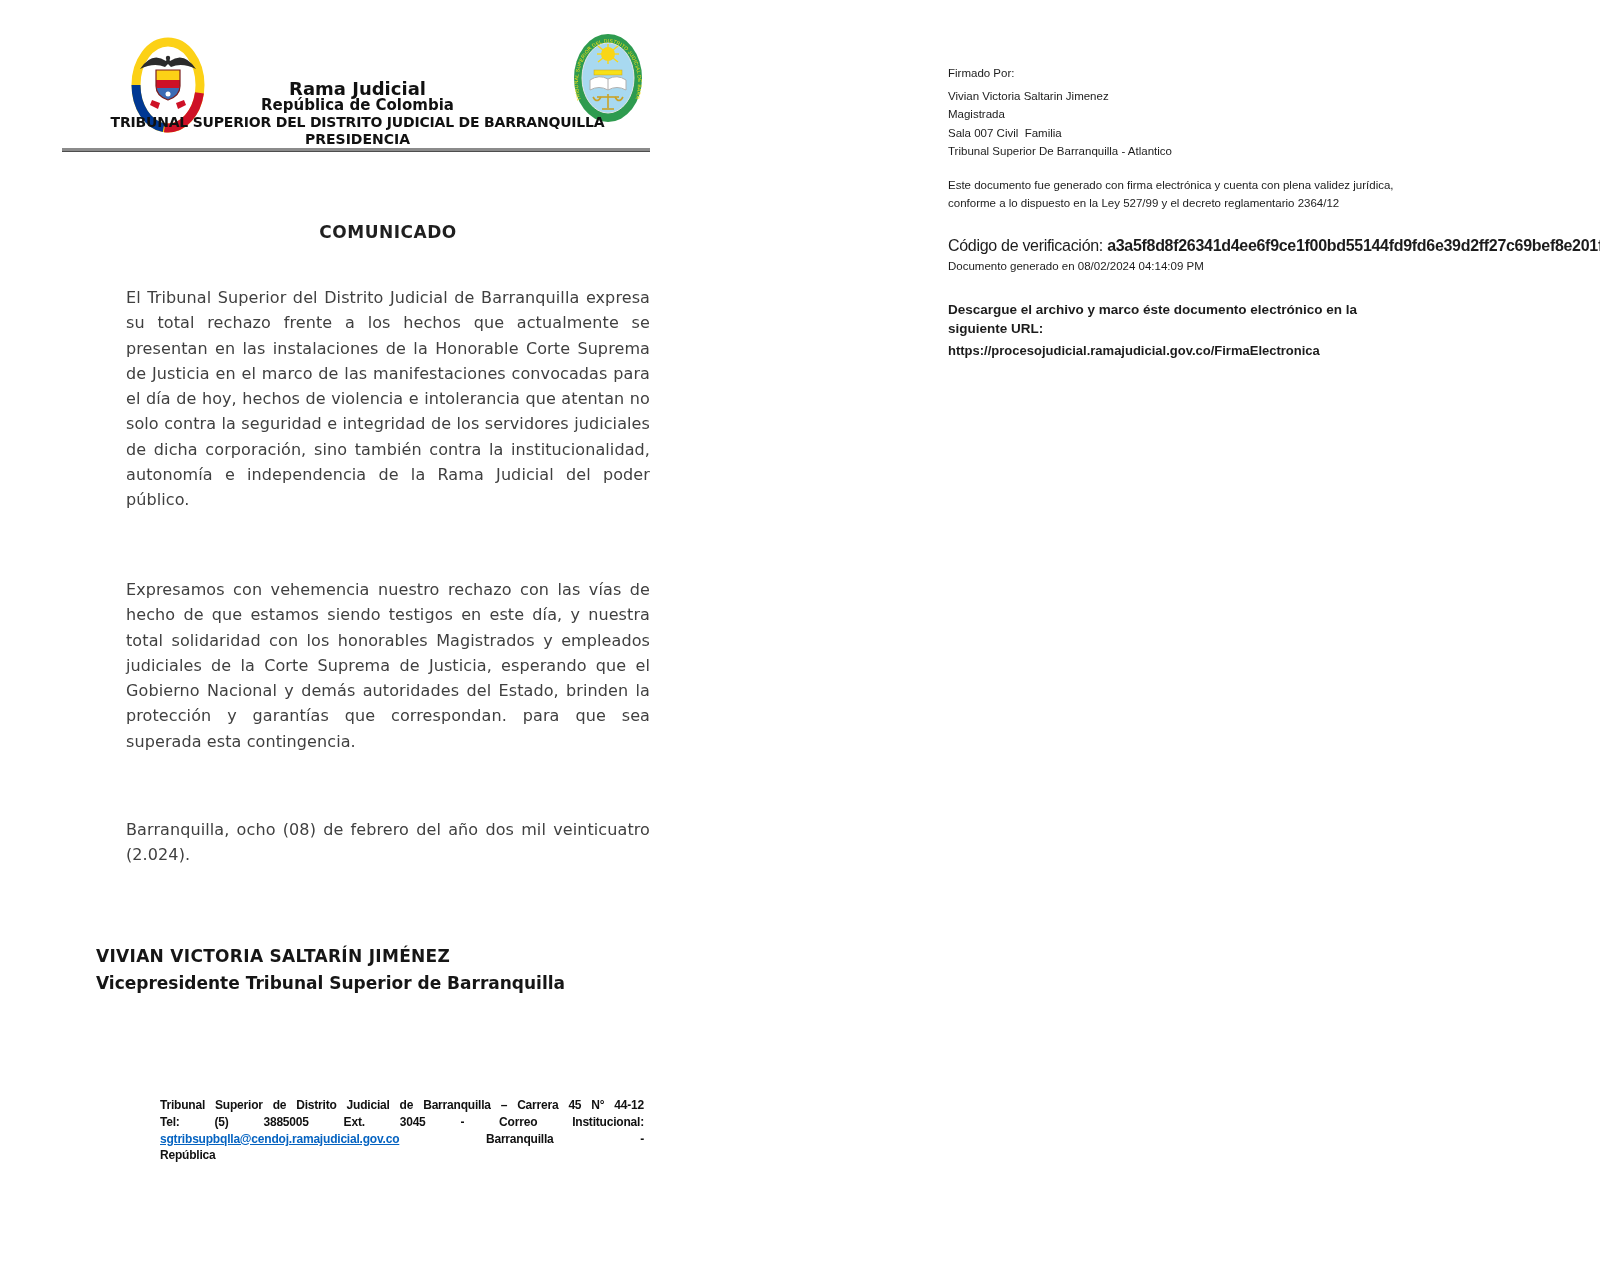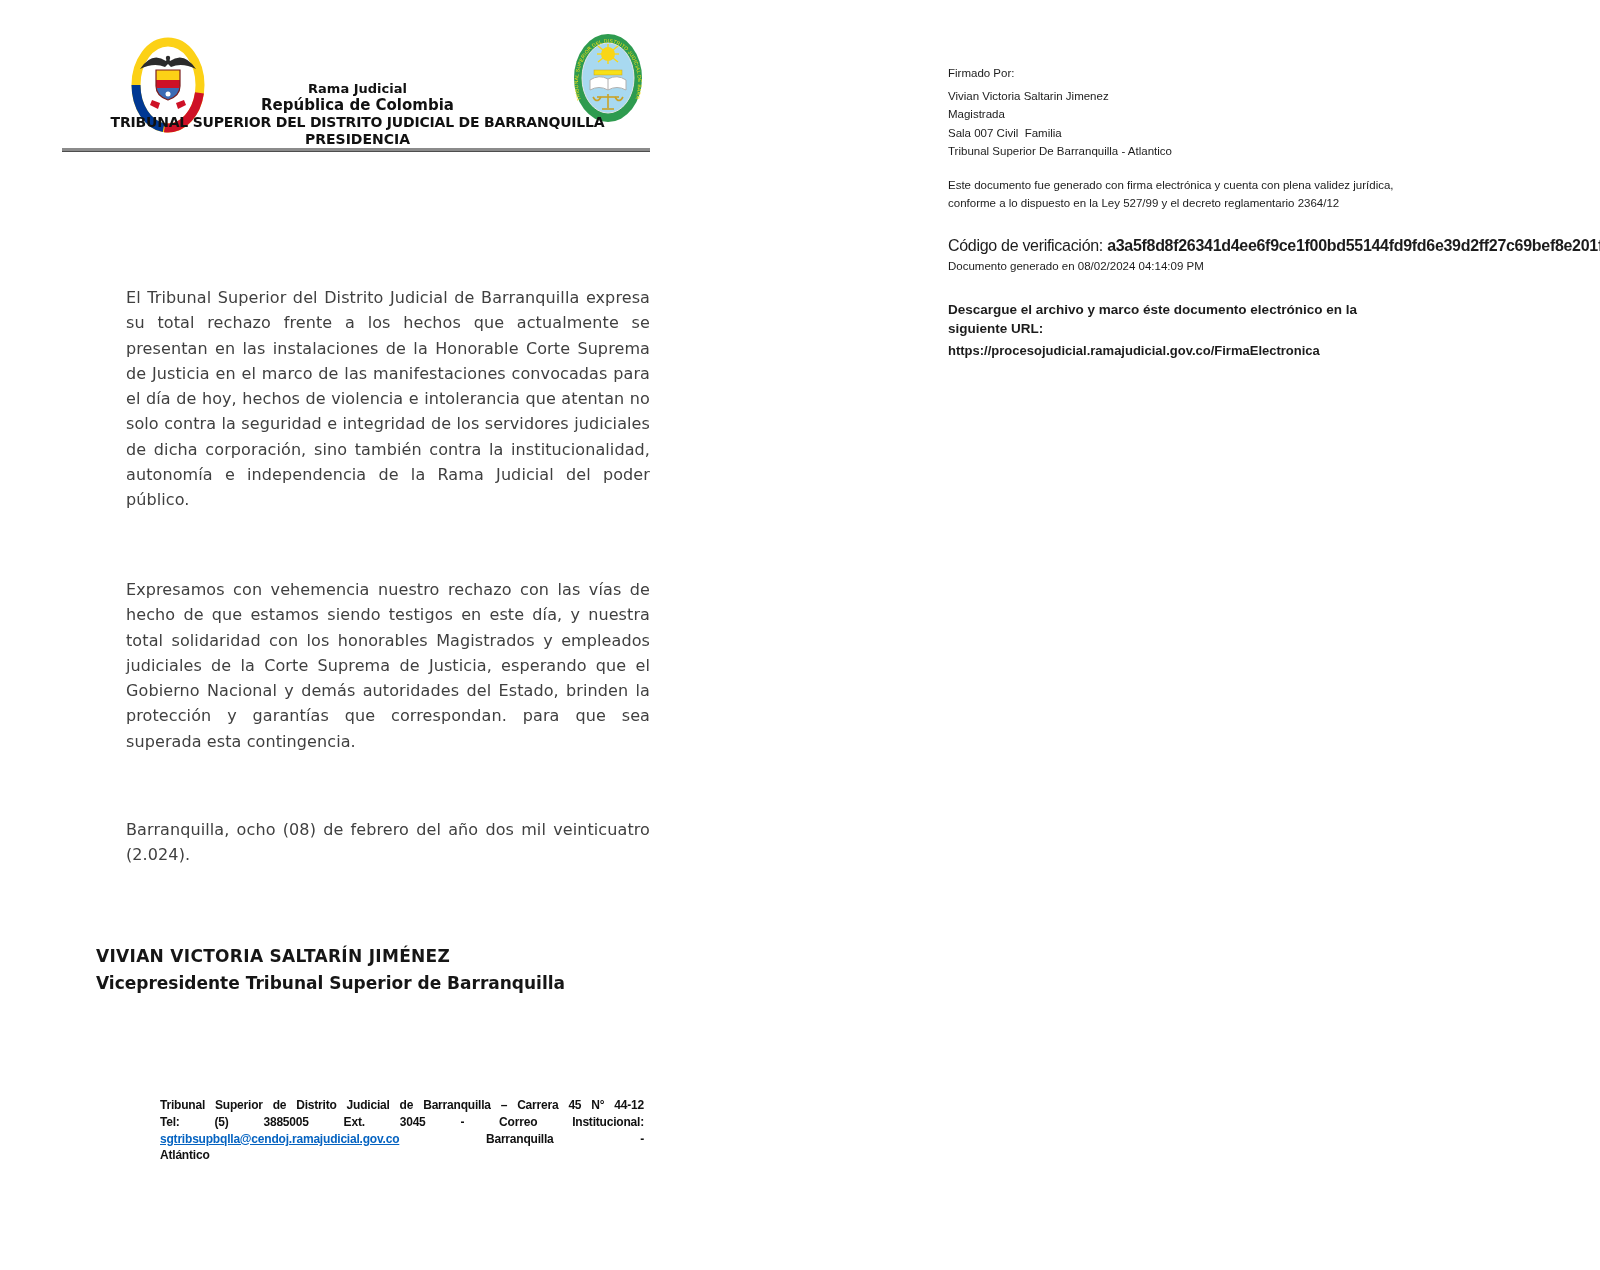--- a/index.html
+++ b/index.html
@@ -9,21 +9,21 @@
     background:#ffffff;
     font-family:"DejaVu Sans", sans-serif;
     color:#1f1f1f;
     overflow:hidden;
   }
   
   .letter-header-text {
     position:absolute; left:70px; top:80px; width:575px;
     text-align:center; font-weight:bold; color:#111;
   }
-  .hdr-l1 { font-size:13px; line-height:17px; }
+  .hdr-l1 { font-size:18px; line-height:17px; }
   .hdr-l2 { font-size:15px; line-height:17px; }
   .hdr-l3 { font-size:14px; line-height:17px; letter-spacing:-0.2px; }
   .hdr-l4 { font-size:14px; line-height:17px; }
   .header-rule {
     position:absolute; left:62px; top:148px; width:588px; height:3px;
     background:#8b8b8b; border-bottom:1px solid #4d4d4d;
   }
   .logo { position:absolute; }
   .coat-logo { left:130px; top:36px; width:76px; height:100px; }
   .seal-logo { left:570px; top:30px; width:76px; height:98px; }
@@ -127,39 +127,40 @@
   </svg>
 
   <div class="letter-header-text">
     <div class="hdr-l1">Rama Judicial</div>
     <div class="hdr-l2">República de Colombia</div>
     <div class="hdr-l3">TRIBUNAL SUPERIOR DEL DISTRITO JUDICIAL DE BARRANQUILLA</div>
     <div class="hdr-l4">PRESIDENCIA</div>
   </div>
   <div class="header-rule"></div>
 
+  <div class="doc-title">COMUNICADO</div>
 
   <div class="para para1">El Tribunal Superior del Distrito Judicial de Barranquilla expresa su total rechazo frente a los hechos que actualmente se presentan en las instalaciones de la Honorable Corte Suprema de Justicia en el marco de las manifestaciones convocadas para el día de hoy, hechos de violencia e intolerancia que atentan no solo contra la seguridad e integridad de los servidores judiciales de dicha corporación, sino también contra la institucionalidad, autonomía e independencia de la Rama Judicial del poder público.</div>
   <div class="para para2">Expresamos con vehemencia nuestro rechazo con las vías de hecho de que estamos siendo testigos en este día, y nuestra total solidaridad con los honorables Magistrados y empleados judiciales de la Corte Suprema de Justicia, esperando que el Gobierno Nacional y demás autoridades del Estado, brinden la protección y garantías que correspondan. para que sea superada esta contingencia.</div>
   <div class="para para3">Barranquilla, ocho (08) de febrero del año dos mil veinticuatro (2.024).</div>
 
   <div class="signature-block">
     <div class="sig-name">VIVIAN VICTORIA SALTARÍN JIMÉNEZ</div>
     <div class="sig-role">Vicepresidente Tribunal Superior de Barranquilla</div>
   </div>
 
   <div class="letter-footer">
     <div class="foot-line">Tribunal Superior de Distrito Judicial de Barranquilla – Carrera 45 N° 44-12</div>
     <div class="foot-line">Tel: (5) 3885005 Ext. 3045 - Correo Institucional:</div>
     <div class="foot-line">
       <span class="email-link">sgtribsupbqlla@cendoj.ramajudicial.gov.co</span>
       <span>Barranquilla</span>
       <span>-</span>
     </div>
-    <div class="foot-line-last">Atlántico</div>
+    <div class="foot-line-last">República</div>
   </div>
 
   <div class="sign-panel">
     <div class="sp-line sp-label">Firmado Por:</div>
     <div class="sp-line">Vivian Victoria Saltarin Jimenez</div>
     <div class="sp-line">Magistrada</div>
     <div class="sp-line">Sala 007 Civil&nbsp; Familia</div>
     <div class="sp-line">Tribunal Superior De Barranquilla - Atlantico</div>
 
     <div class="sp-legal">

